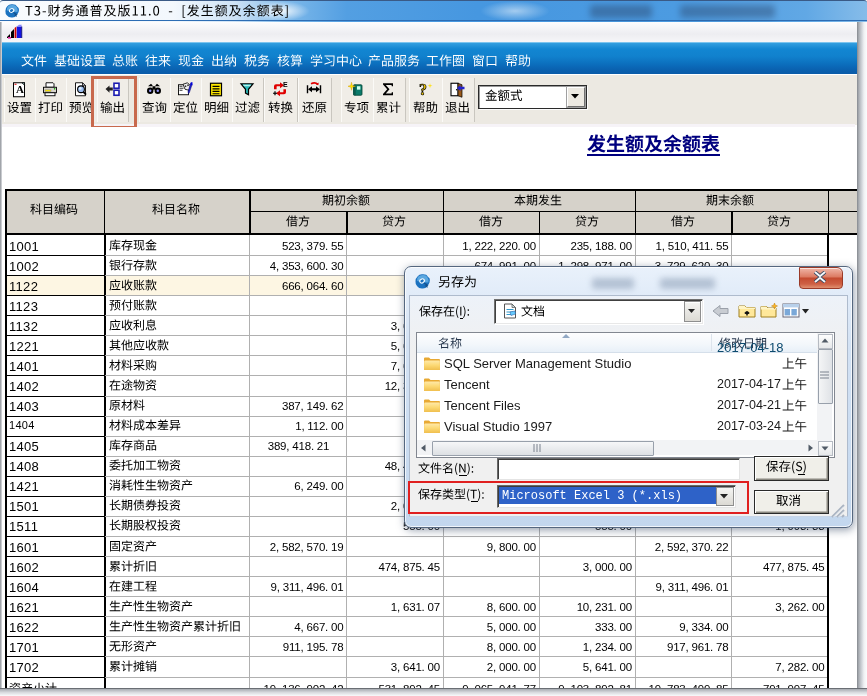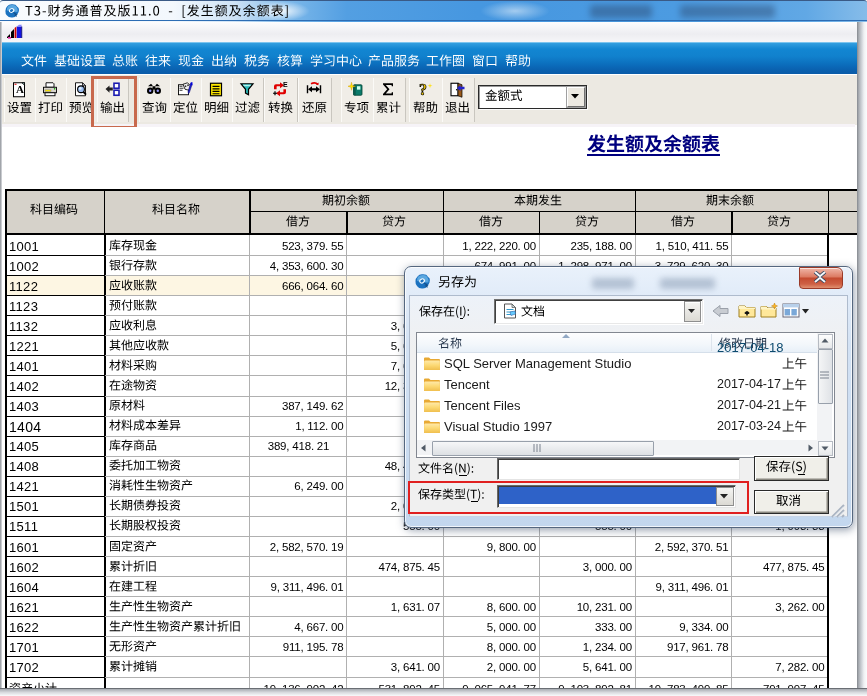--- a/index.html
+++ b/index.html
@@ -564,21 +564,21 @@
 <svg class="t " style="left:108.5px;top:399.06px" width="38" height="16">
       <g fill="#000" transform="translate(0,10.56) scale(0.012,-0.012)">
         <use href="#r539F" x="0"></use>
         <use href="#r6750" x="1000"></use>
         <use href="#r6599" x="2000"></use>
       </g>
     </svg>
 <div class="num" style="left:253.5px;top:400.06px;width:90px;text-align:right">387, 149. 62</div>
 <div style="position:absolute;left:5px;top:435.70px;width:100px;height:1px;background:#000"></div>
 <div style="position:absolute;left:105px;top:435.70px;width:722px;height:1px;background:#b0b0b0"></div>
-<div class="num" style="left:9px;top:419.13px;font-size:14px;letter-spacing:.3px">1404</div>
+<div class="num" style="left:9px;top:419.13px;font-size:11px;letter-spacing:.3px">1404</div>
 <svg class="t " style="left:108.5px;top:419.13px" width="74" height="16">
       <g fill="#000" transform="translate(0,10.56) scale(0.012,-0.012)">
         <use href="#r6750" x="0"></use>
         <use href="#r6599" x="1000"></use>
         <use href="#r6210" x="2000"></use>
         <use href="#r672C" x="3000"></use>
         <use href="#r5DEE" x="4000"></use>
         <use href="#r5F02" x="5000"></use>
       </g>
     </svg>
@@ -660,21 +660,21 @@
 <svg class="t " style="left:108.5px;top:539.55px" width="50" height="16">
       <g fill="#000" transform="translate(0,10.56) scale(0.012,-0.012)">
         <use href="#r56FA" x="0"></use>
         <use href="#r5B9A" x="1000"></use>
         <use href="#r8D44" x="2000"></use>
         <use href="#r4EA7" x="3000"></use>
       </g>
     </svg>
 <div class="num" style="left:253.5px;top:540.55px;width:90px;text-align:right">2, 582, 570. 19</div>
 <div class="num" style="left:446.0px;top:540.55px;width:90px;text-align:right">9, 800. 00</div>
-<div class="num" style="left:638.5px;top:540.55px;width:90px;text-align:right">2, 592, 370. 51</div>
+<div class="num" style="left:638.5px;top:540.55px;width:90px;text-align:right">2, 592, 370. 22</div>
 <div style="position:absolute;left:5px;top:576.19px;width:100px;height:1px;background:#000"></div>
 <div style="position:absolute;left:105px;top:576.19px;width:722px;height:1px;background:#b0b0b0"></div>
 <div class="num" style="left:9px;top:559.62px;font-size:13px;letter-spacing:.3px">1602</div>
 <svg class="t " style="left:108.5px;top:559.62px" width="50" height="16">
       <g fill="#000" transform="translate(0,10.56) scale(0.012,-0.012)">
         <use href="#r7D2F" x="0"></use>
         <use href="#r8BA1" x="1000"></use>
         <use href="#r6298" x="2000"></use>
         <use href="#r65E7" x="3000"></use>
       </g>
@@ -993,20 +993,21 @@
         <use href="#r578B" x="3000"></use>
         <use href="#r0028" x="4000"></use>
         <use href="#r0054" x="4338"></use>
         <use href="#r0029" x="4937"></use>
         <use href="#r003A" x="5275"></use>
       </g>
     </svg>
 <div style="position:absolute;left:470.5px;top:501px;width:7px;height:1px;background:#000"></div>
 <div style="position:absolute;left:497px;top:485px;width:237px;height:21px;background:#fff;border:1px solid #686868;border-right-color:#e4e4e4;border-bottom-color:#e4e4e4;box-shadow:inset 1px 1px 0 #3c3c3c"></div>
 <div style="position:absolute;left:499px;top:487px;width:217px;height:17px;background:#2e62c8"></div>
+<div class="lat" style="left:502px;top:489px;font-size:12px;color:#fff;font-family:'Liberation Mono',monospace">Microsoft Excel 3 (*.xls)</div>
 <div style="position:absolute;left:716px;top:487px;width:16px;height:17px;background:linear-gradient(#f4f4f2,#dcdad4);border:1px solid #8e8e8e"></div>
 <svg style="position:absolute;left:719px;top:493px" width="10" height="6">
       <path d="M1 1 L9 1 L5 5.5Z" fill="#222"></path>
     </svg>
 <div style="position:absolute;left:754px;top:490px;width:73px;height:22px;background:#f0efe9;
 border:1px solid #2a2a2a;box-shadow:inset 1px 1px 0 #ffffff, inset -1.5px -1.5px 0 #8a8880"></div>
 <svg class="t " style="left:776px;top:494px" width="27" height="16">
       <g fill="#000" transform="translate(0,11.0) scale(0.0125,-0.0125)">
         <use href="#r53D6" x="0"></use>
         <use href="#r6D88" x="1000"></use>

